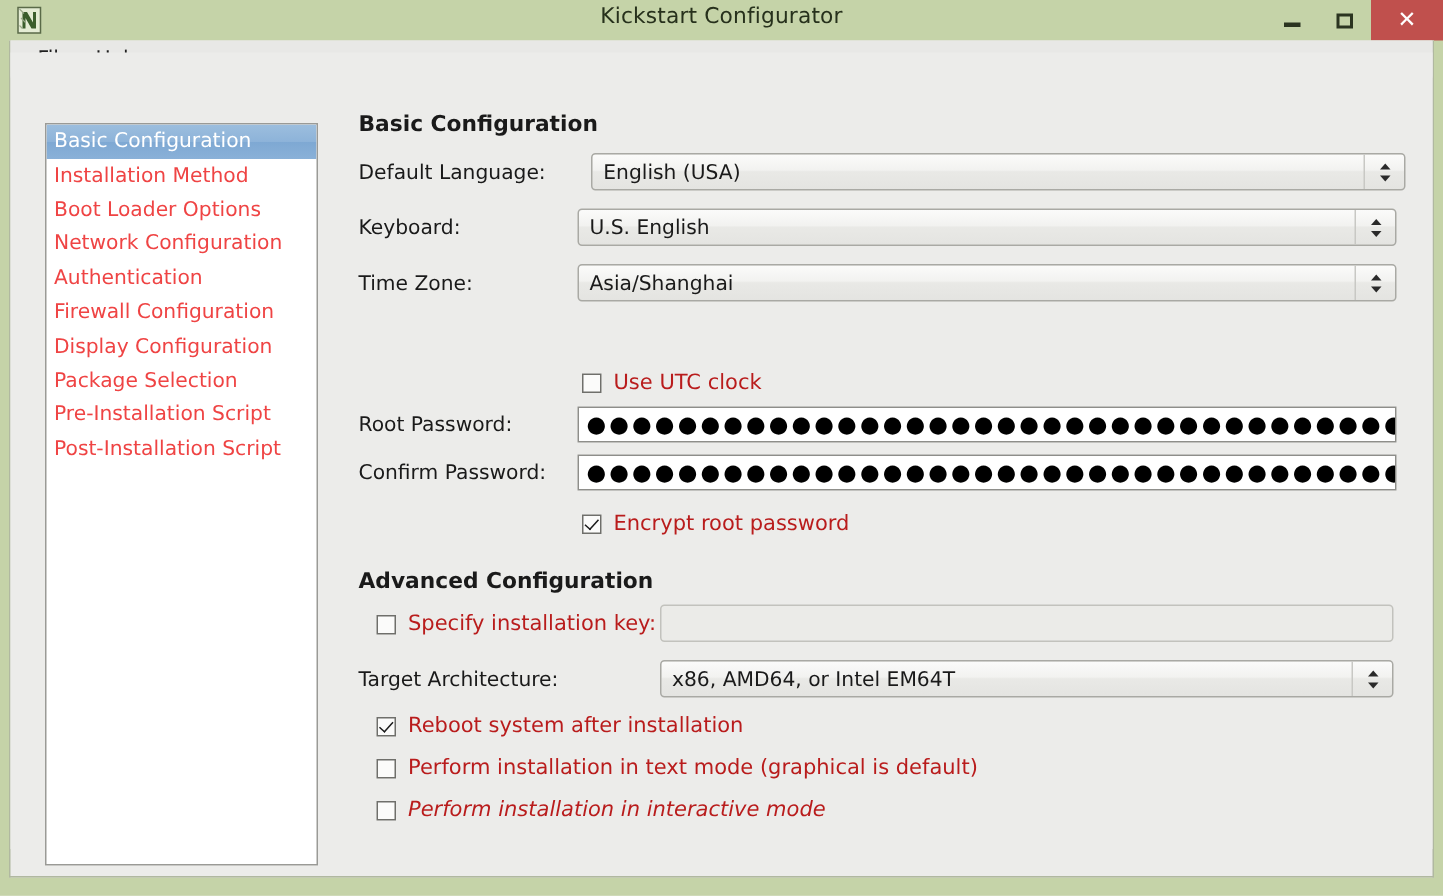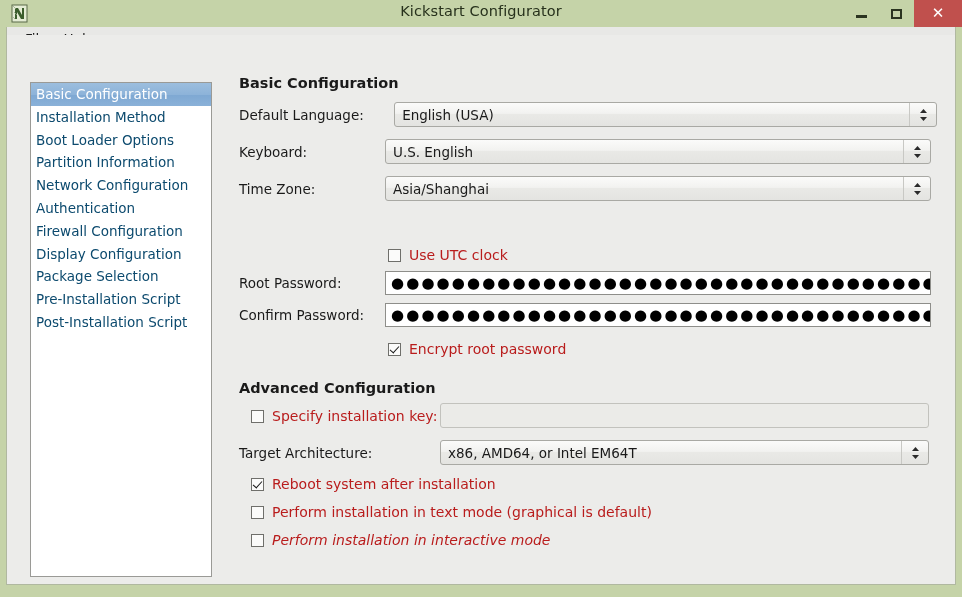--- a/index.html
+++ b/index.html
@@ -129,21 +129,21 @@
     background: #ffffff;
     border: 1px solid #9a9a96;
     box-sizing: border-box;
     overflow: hidden;
   }
   .side-item {
     height: 22.8px;
     line-height: 22.8px;
     padding-left: 5px;
     font-size: 13.5px;
-    color: #0c4a6e;
+    color: #ef4444;
     white-space: nowrap;
     cursor: default;
   }
   .side-item.selected {
     background: linear-gradient(to bottom, #9cbede 0%, #8db3d9 50%, #7ea8d3 51%, #8ab1d8 100%);
     color: #ffffff;
   }
 
   
   .main {
@@ -293,21 +293,20 @@
       <div class="menuitem">File</div>
       <div class="menuitem">Help</div>
     </div>
 
     <div class="content">
 
       <div class="sidebar">
         <div class="side-item selected">Basic Configuration</div>
         <div class="side-item">Installation Method</div>
         <div class="side-item">Boot Loader Options</div>
-        <div class="side-item">Partition Information</div>
         <div class="side-item">Network Configuration</div>
         <div class="side-item">Authentication</div>
         <div class="side-item">Firewall Configuration</div>
         <div class="side-item">Display Configuration</div>
         <div class="side-item">Package Selection</div>
         <div class="side-item">Pre-Installation Script</div>
         <div class="side-item">Post-Installation Script</div>
       </div>
 
       <div class="main">

